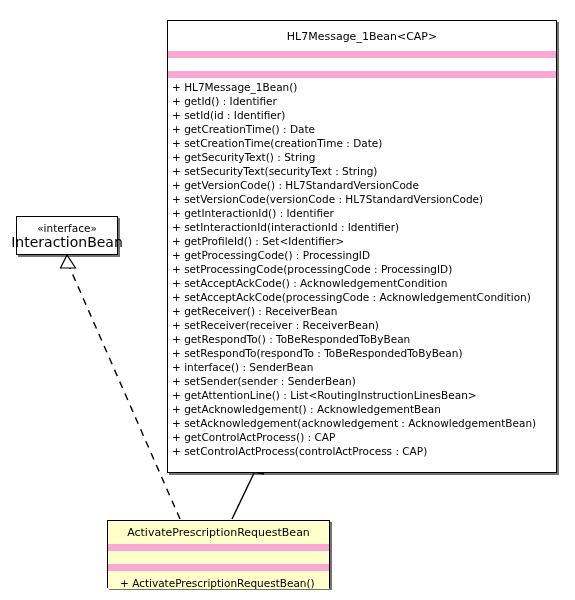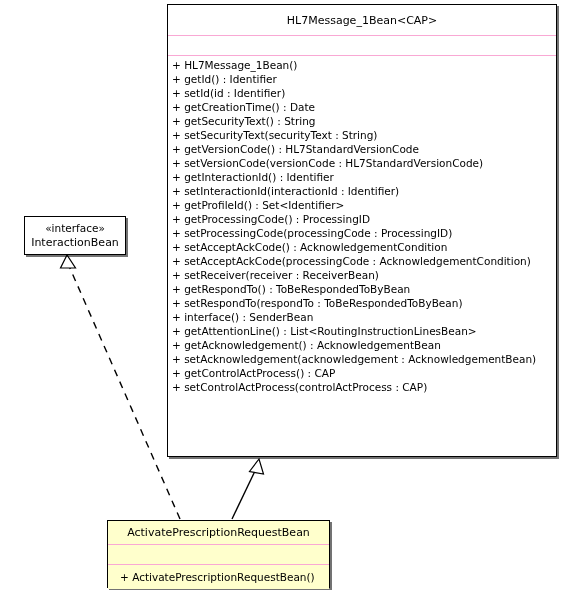--- a/index.html
+++ b/index.html
@@ -21,21 +21,21 @@
     position: absolute;
     box-sizing: border-box;
     border: 1px solid #000000;
     background: #ffffff;
     box-shadow: 2px 2px 0 0 rgba(0,0,0,0.55);
   }
   .uml-box .section {
     box-sizing: border-box;
   }
   .uml-box .section + .section {
-    border-top: 1px solid #f9a8d4;
+    border-top: 7px solid #f9a8d4;
   }
   .uml-title {
     text-align: center;
     font-size: 11px;
     color: #000000;
     line-height: 13px;
     white-space: nowrap;
   }
   .uml-members {
     font-size: 10.5px;
@@ -47,55 +47,55 @@
     white-space: nowrap;
     padding-left: 4px;
   }
   .uml-empty {
     height: 20px;
   }
 
   
   #main-class {
     left: 167px;
-    top: 4px;
+    top: 20px;
     width: 390px;
     height: 453px;
   }
   #main-class .title-section {
     height: 30px;
     display: flex;
     align-items: center;
     justify-content: center;
   }
   #main-class .attr-section {
     height: 20px;
   }
   #main-class .ops-section {
     height: 401px;
   }
 
   
   #interface-box {
-    left: 24px;
+    left: 16px;
     top: 216px;
     width: 102px;
     height: 39px;
     display: flex;
     flex-direction: column;
     align-items: center;
     justify-content: center;
   }
   #interface-box .stereotype {
     font-size: 10.5px;
     line-height: 14px;
     text-align: center;
   }
   #interface-box .iname {
-    font-size: 11px;
+    font-size: 14px;
     line-height: 15px;
     text-align: center;
   }
 
   
   #sub-class {
     left: 107px;
     top: 520px;
     width: 223px;
     height: 68px;
@@ -143,35 +143,38 @@
   <div class="uml-box" id="main-class">
     <div class="section title-section">
       <span class="uml-title">HL7Message_1Bean&lt;CAP&gt;</span>
     </div>
     <div class="section attr-section uml-empty"></div>
     <div class="section ops-section uml-members">
       <div class="member">+ HL7Message_1Bean()</div>
       <div class="member">+ getId() : Identifier</div>
       <div class="member">+ setId(id : Identifier)</div>
       <div class="member">+ getCreationTime() : Date</div>
+      <div class="member">+ setCreationTime(creationTime : Date)</div>
       <div class="member">+ getSecurityText() : String</div>
       <div class="member">+ setSecurityText(securityText : String)</div>
       <div class="member">+ getVersionCode() : HL7StandardVersionCode</div>
       <div class="member">+ setVersionCode(versionCode : HL7StandardVersionCode)</div>
       <div class="member">+ getInteractionId() : Identifier</div>
       <div class="member">+ setInteractionId(interactionId : Identifier)</div>
       <div class="member">+ getProfileId() : Set&lt;Identifier&gt;</div>
       <div class="member">+ getProcessingCode() : ProcessingID</div>
       <div class="member">+ setProcessingCode(processingCode : ProcessingID)</div>
       <div class="member">+ setAcceptAckCode() : AcknowledgementCondition</div>
       <div class="member">+ setAcceptAckCode(processingCode : AcknowledgementCondition)</div>
+      <div class="member">+ getReceiver() : ReceiverBean</div>
       <div class="member">+ setReceiver(receiver : ReceiverBean)</div>
       <div class="member">+ getRespondTo() : ToBeRespondedToByBean</div>
       <div class="member">+ setRespondTo(respondTo : ToBeRespondedToByBean)</div>
       <div class="member">+ interface() : SenderBean</div>
+      <div class="member">+ setSender(sender : SenderBean)</div>
       <div class="member">+ getAttentionLine() : List&lt;RoutingInstructionLinesBean&gt;</div>
       <div class="member">+ getAcknowledgement() : AcknowledgementBean</div>
       <div class="member">+ setAcknowledgement(acknowledgement : AcknowledgementBean)</div>
       <div class="member">+ getControlActProcess() : CAP</div>
       <div class="member">+ setControlActProcess(controlActProcess : CAP)</div>
     </div>
   </div>
 
   <div class="uml-box" id="interface-box">
     <div class="stereotype">«interface»</div>

